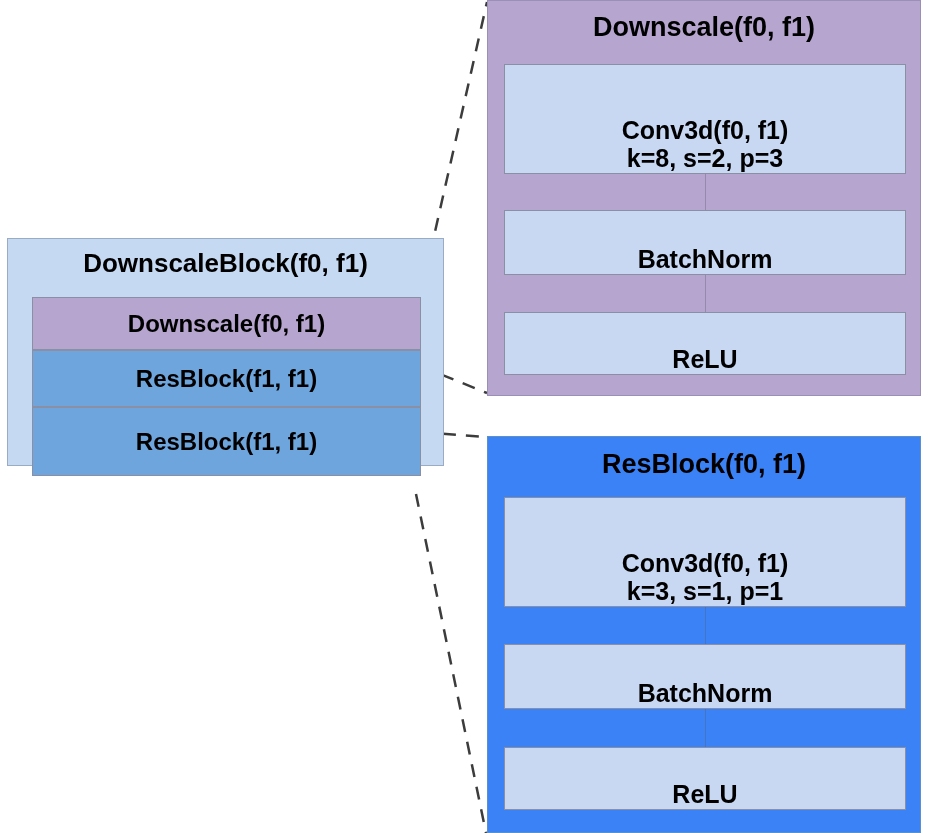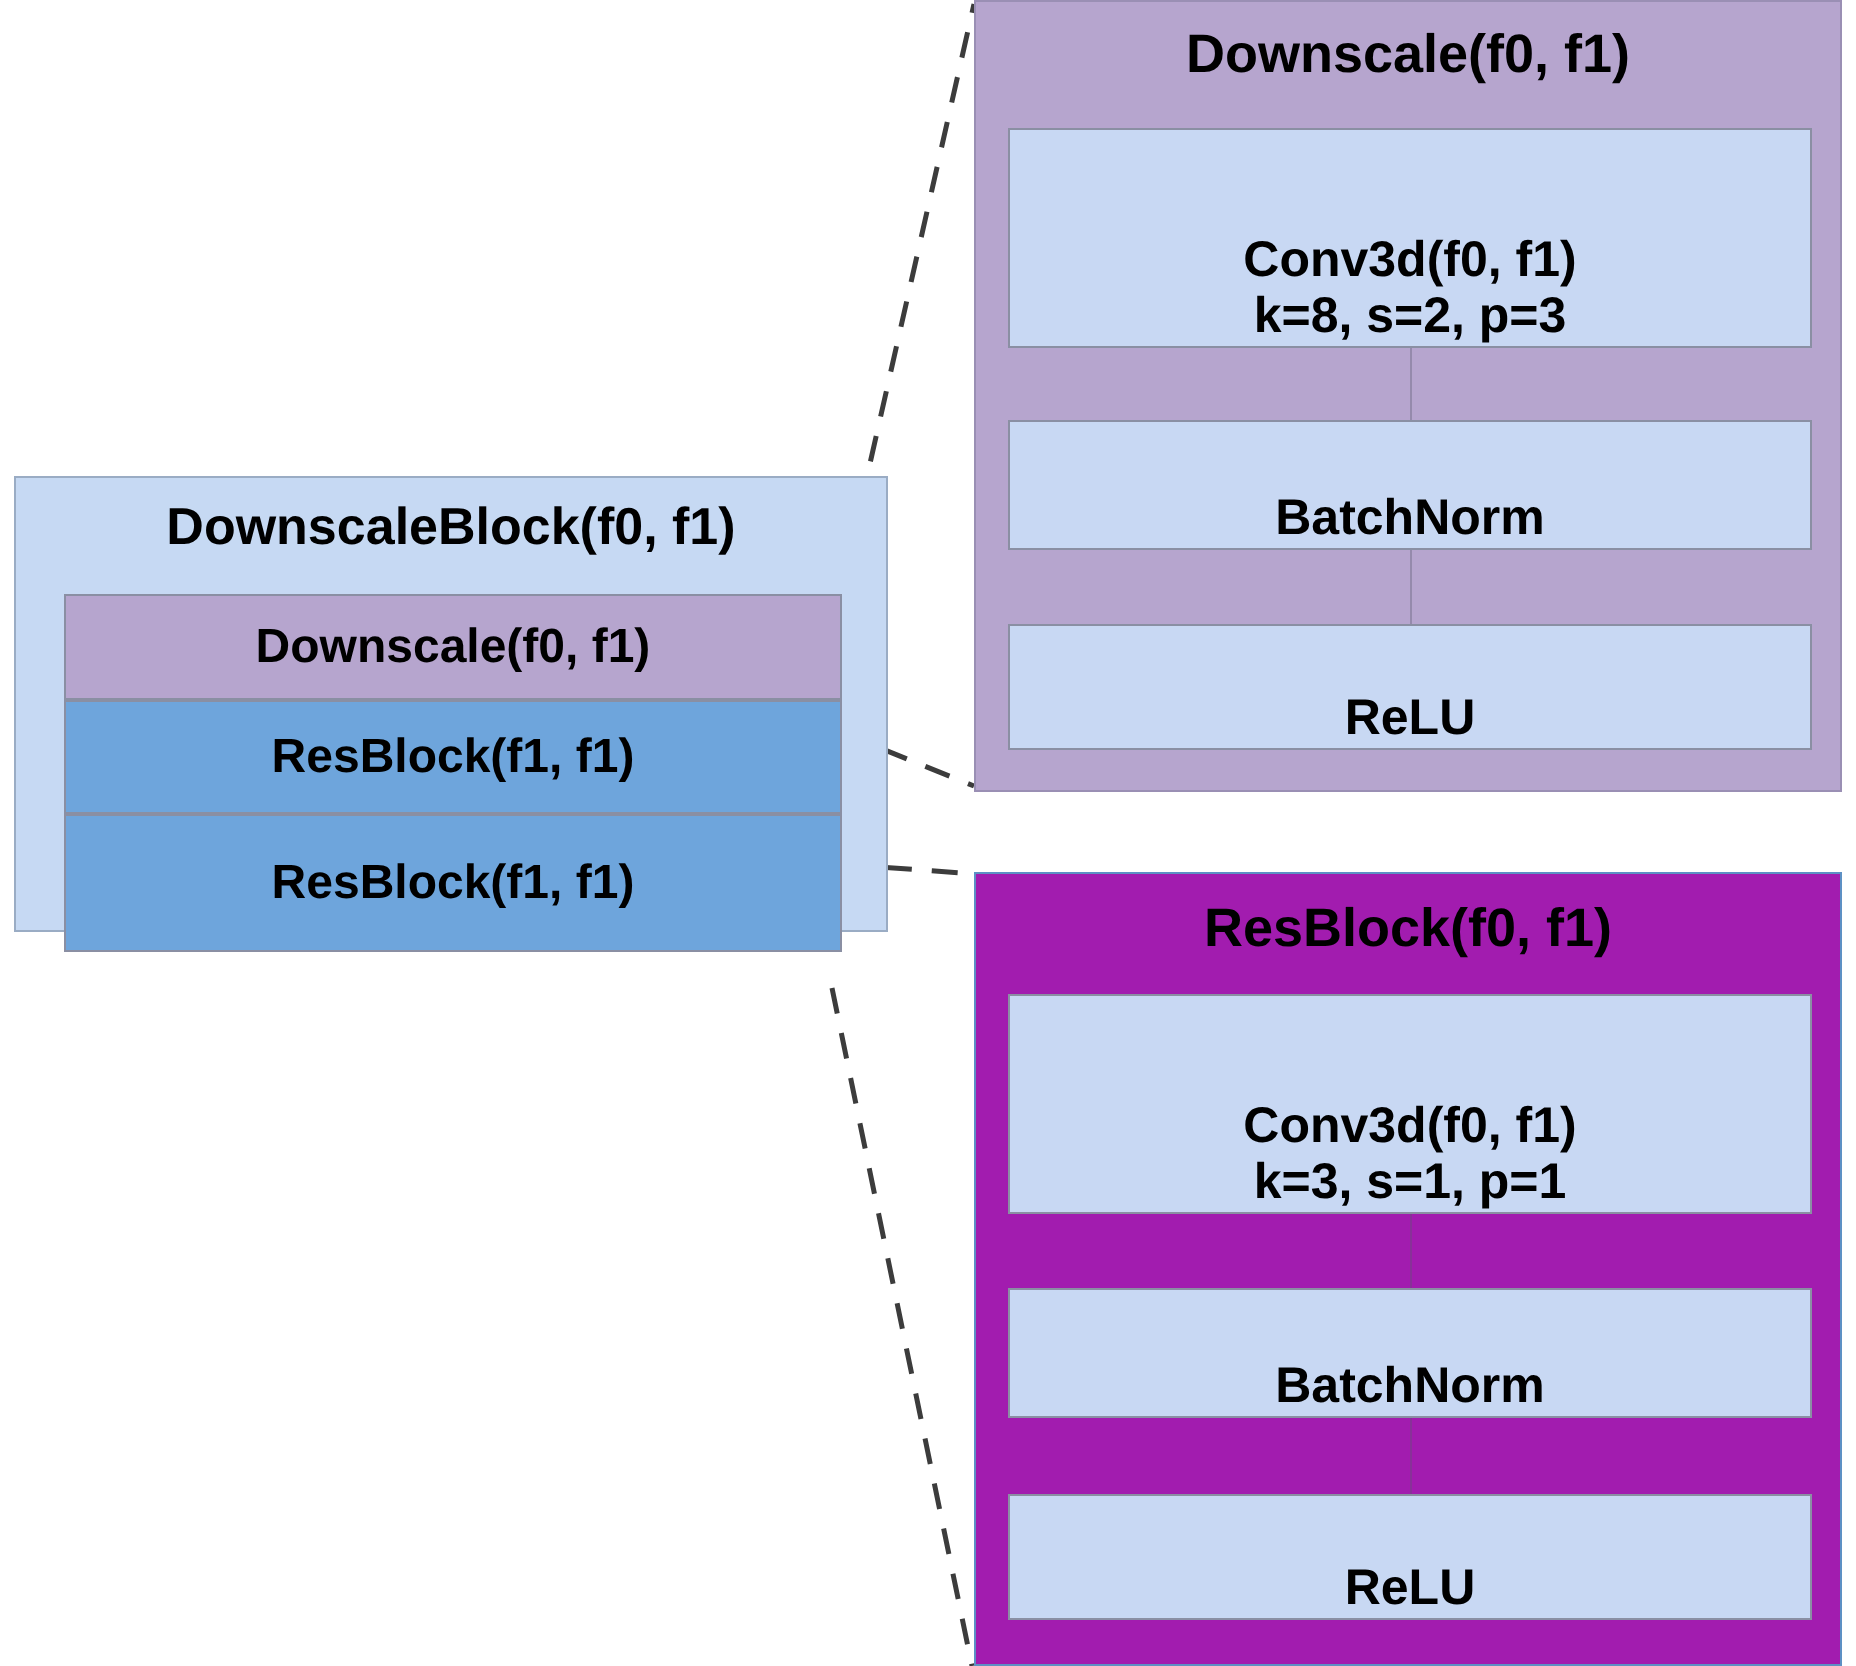--- a/index.html
+++ b/index.html
@@ -81,21 +81,21 @@
     width: 434px;
     height: 396px;
     background: #b6a5ce;
     border: 1px solid #9a8fb4;
   }
   #panel-resblock {
     left: 487px;
     top: 436px;
     width: 434px;
     height: 397px;
-    background: #a21caf;
+    background: #3b82f6;
     border: 1px solid #5d90c4;
   }
   .panel > .title {
     font-size: 27px;
     margin-top: 11px;
   }
   #panel-resblock > .title { margin-top: 12px; }
 
   .panel-inner {
     position: absolute;

